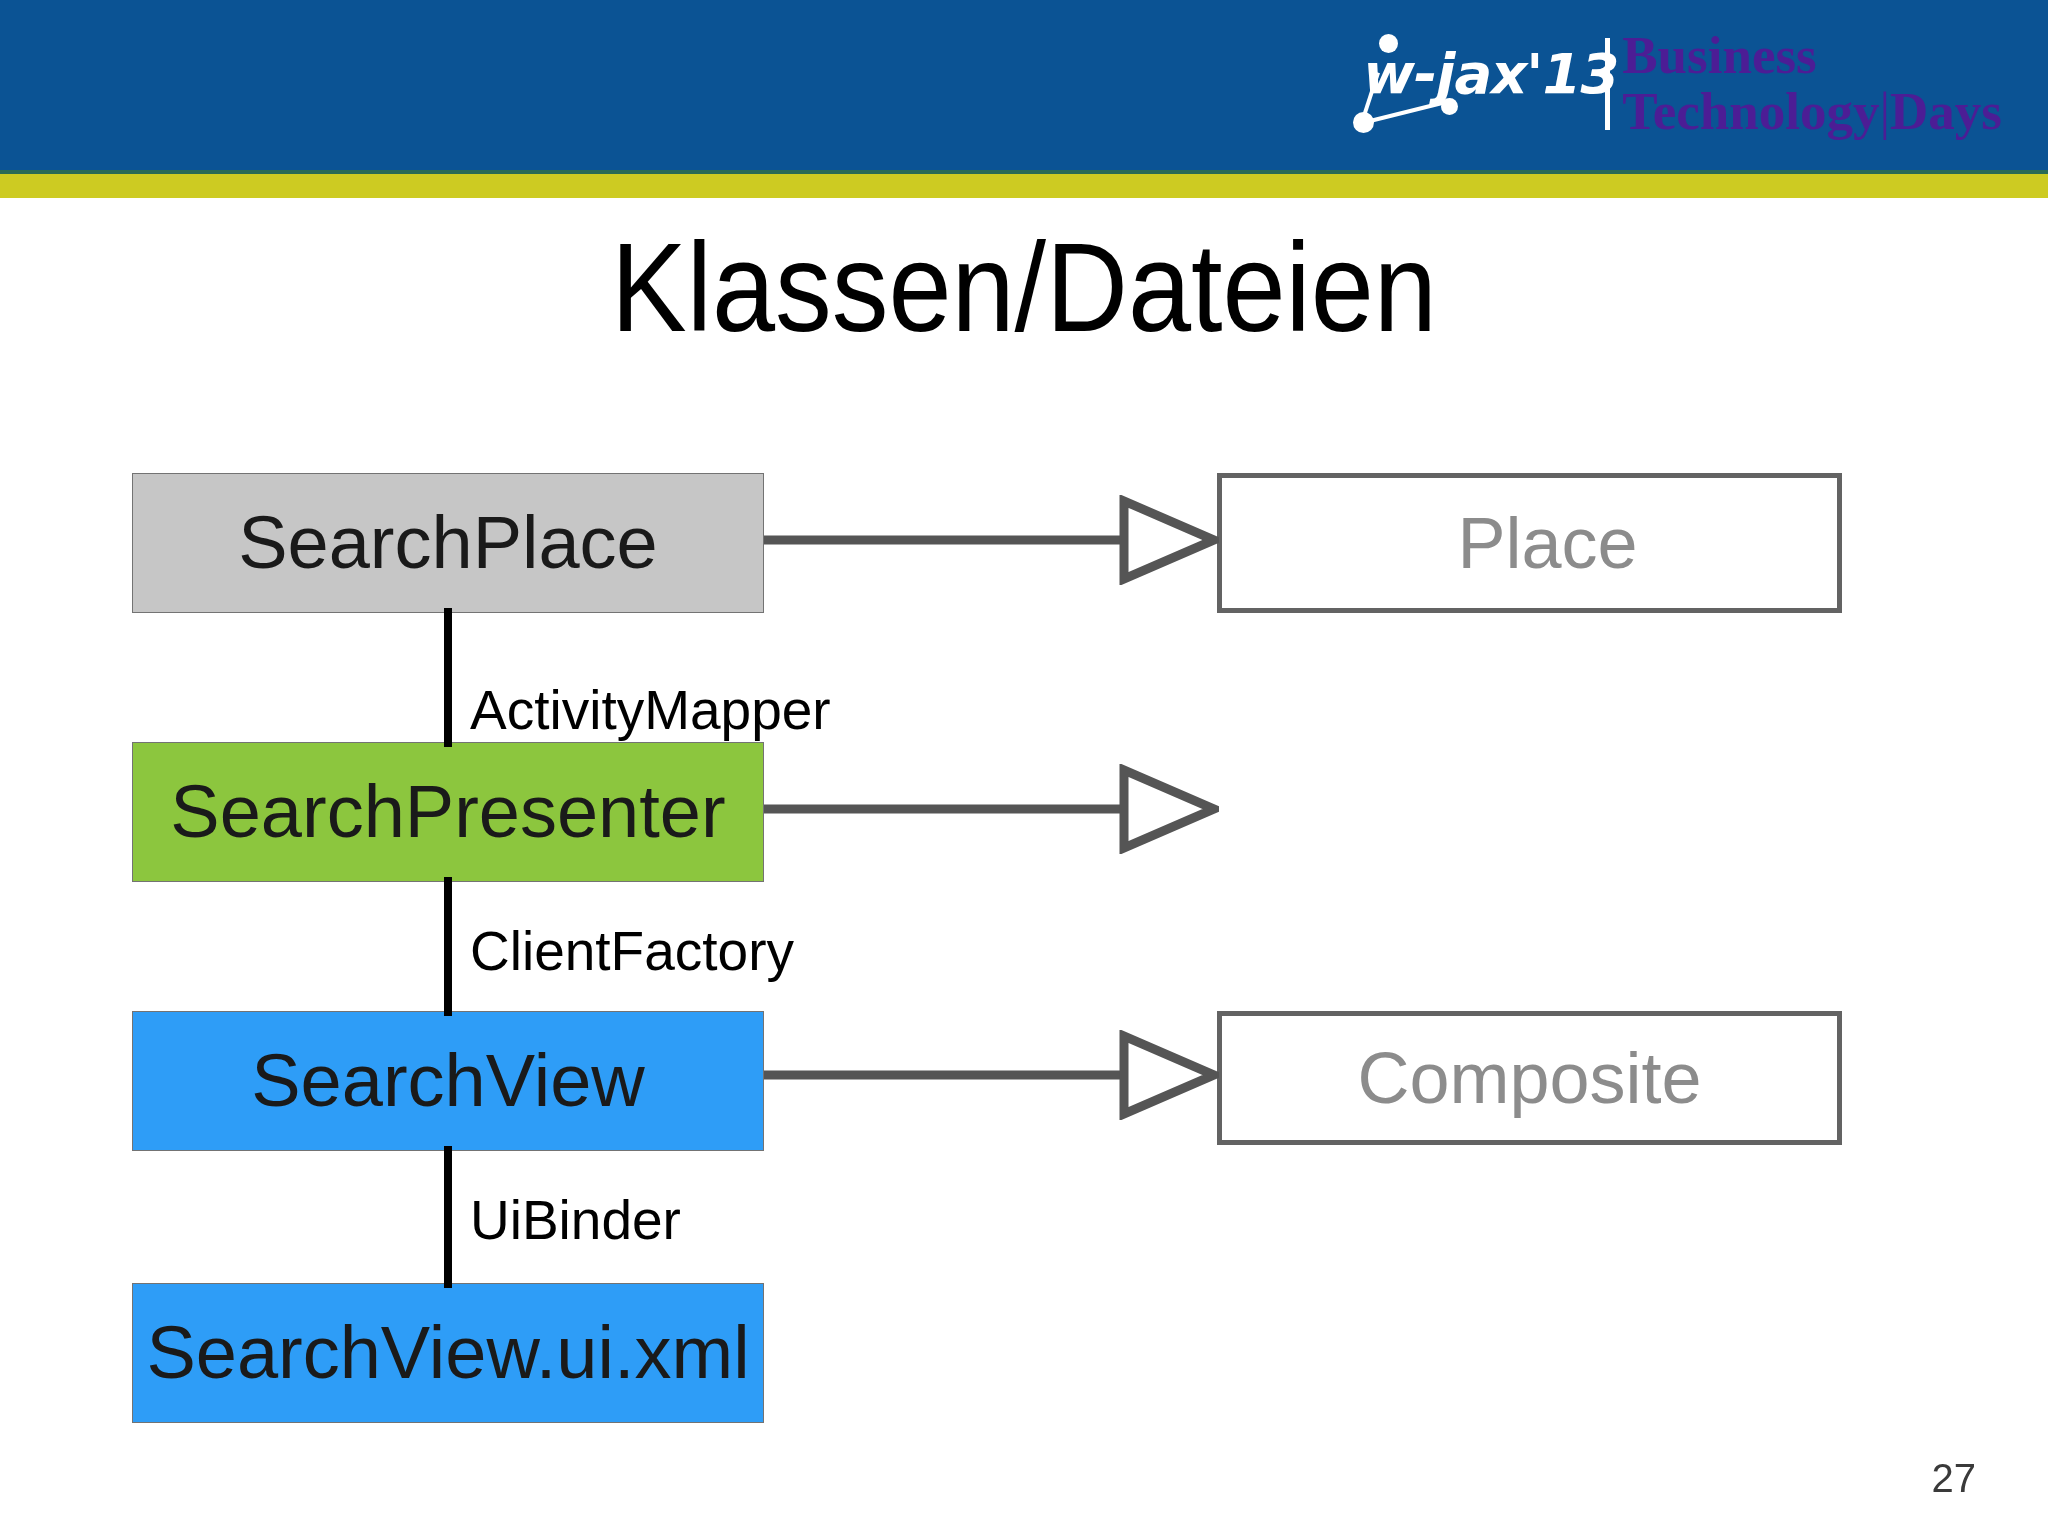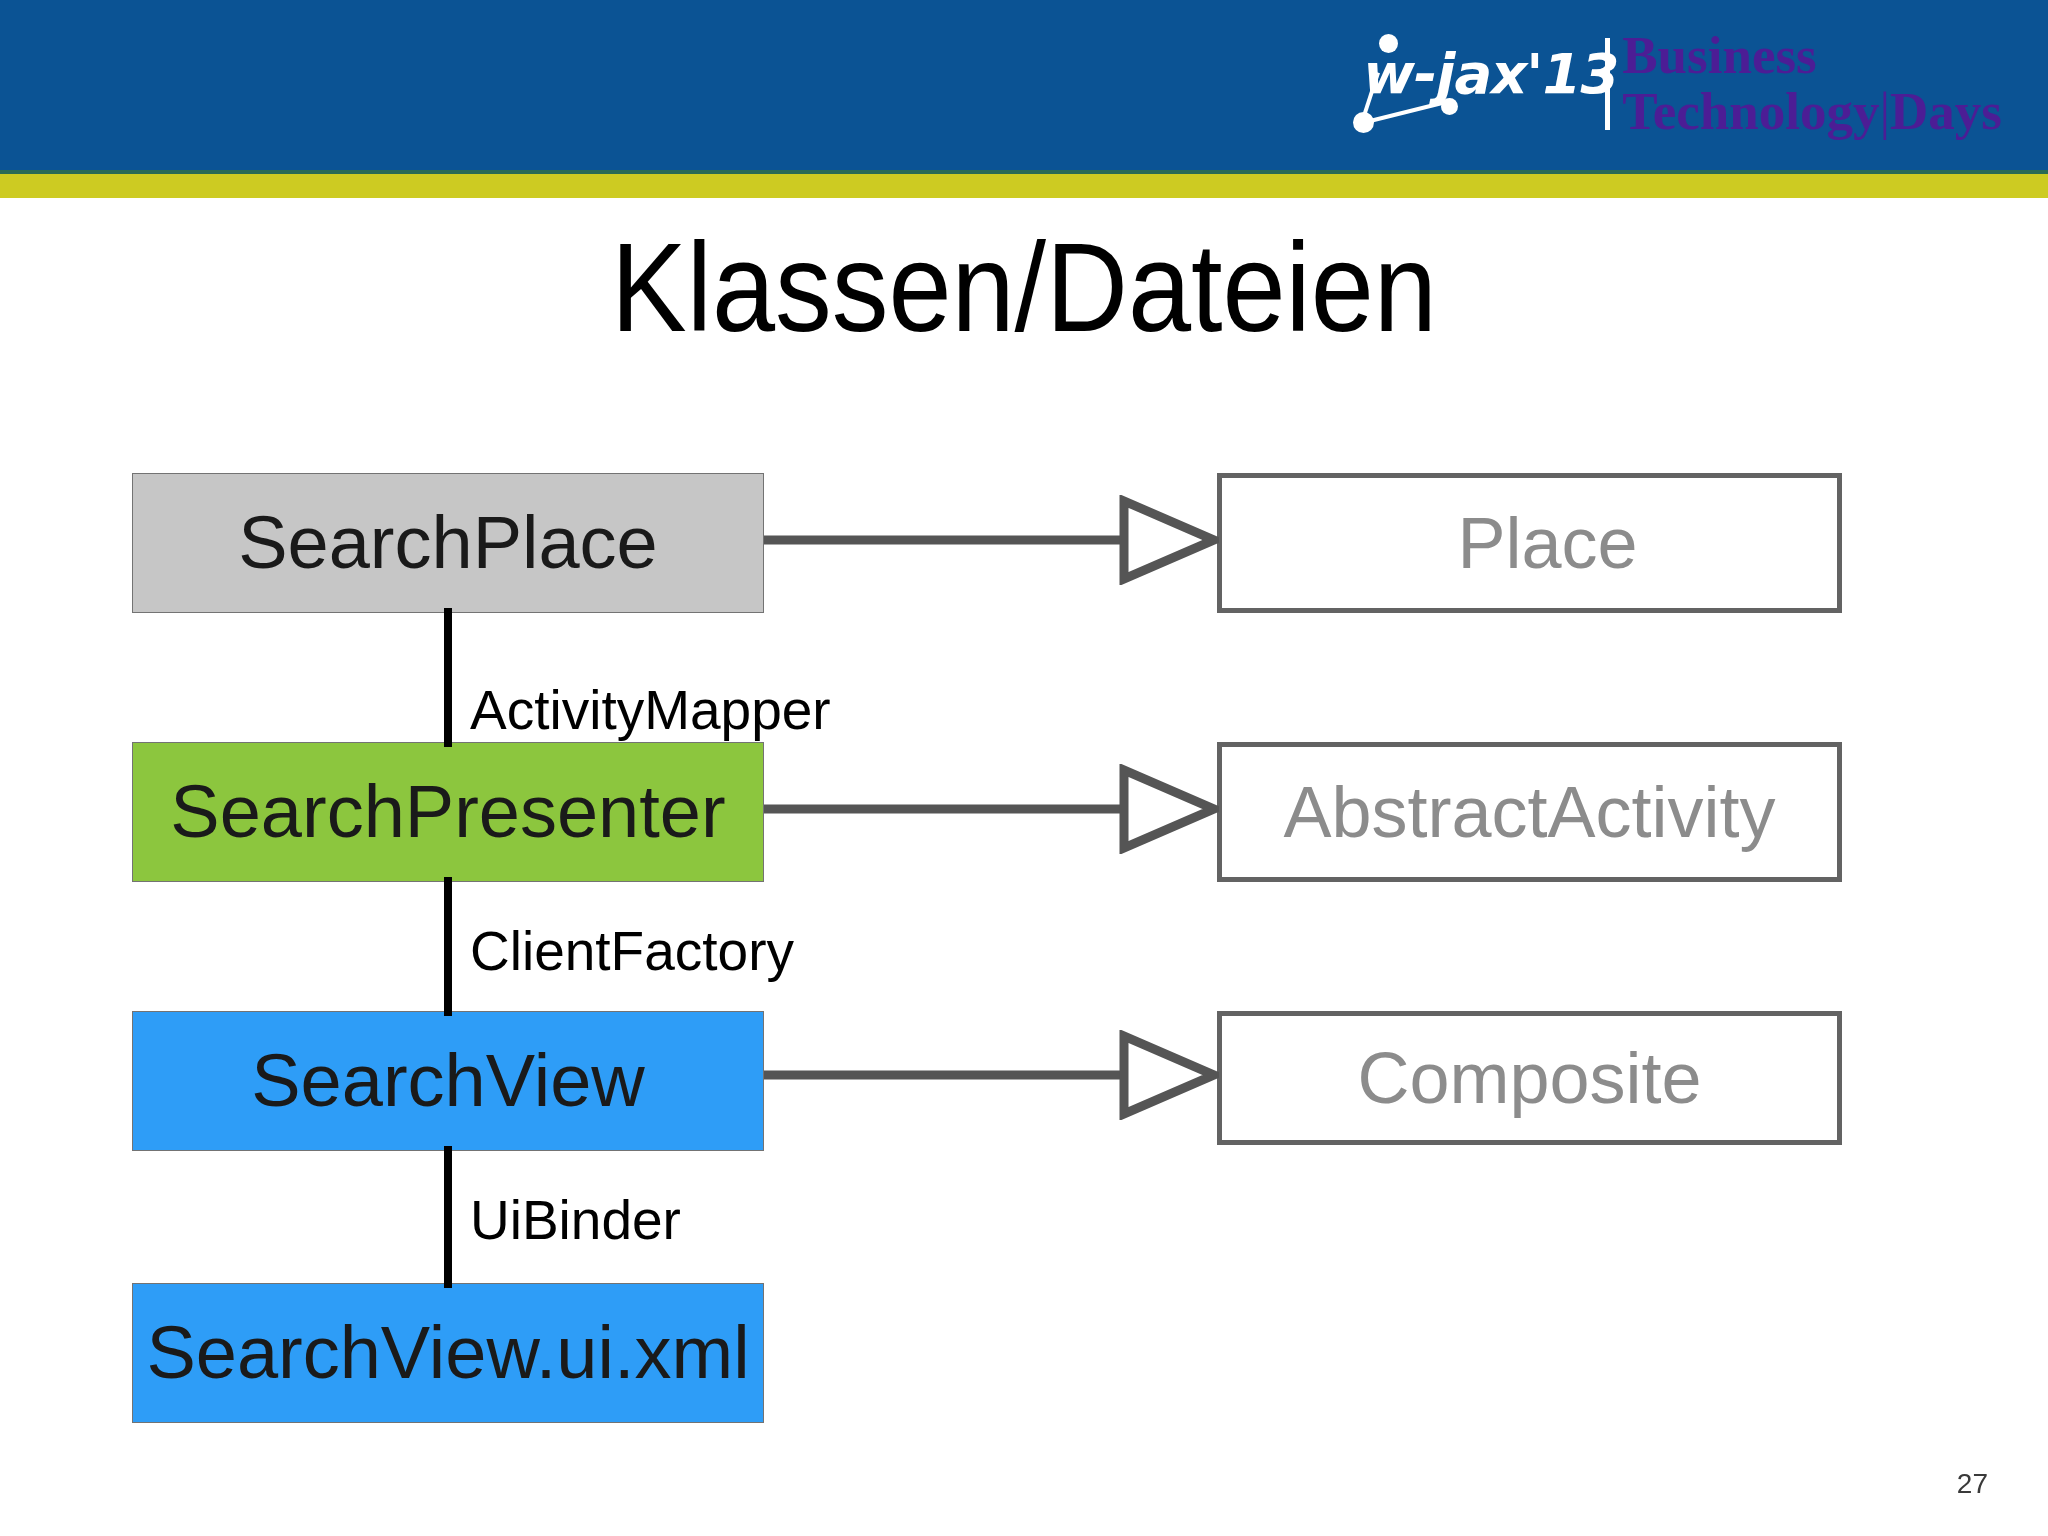--- a/index.html
+++ b/index.html
@@ -189,24 +189,24 @@
     width: 455px;
     height: 90px;
   }
   #arrow-1 { top: 495px; }
   #arrow-2 { top: 764px; }
   #arrow-3 { top: 1030px; }
 
   
   #page-number {
     position: absolute;
-    right: 60px;
+    right: 72px;
     bottom: 38px;
     font-family: "Liberation Sans", sans-serif;
-    font-size: 28px;
+    font-size: 40px;
     color: #3a3a3a;
     line-height: 1;
   }
 </style>
 </head>
 <body>
 
 <div id="slide">
 
   <div id="header-band"></div>
@@ -241,23 +241,20 @@
     </div>
     <div class="node-box solid" id="box-searchview">
       <span>SearchView</span>
     </div>
     <div class="node-box solid" id="box-searchviewuixml">
       <span>SearchView.ui.xml</span>
     </div>
 
     <div class="node-box outline" id="box-place">
       <span>Place</span>
-    </div>
-    <div class="node-box outline" id="box-abstractactivity">
-      <span>AbstractActivity</span>
     </div>
     <div class="node-box outline" id="box-composite">
       <span>Composite</span>
     </div>
 
     <div class="v-connector" id="vconn-1"></div>
     <div class="v-connector" id="vconn-2"></div>
     <div class="v-connector" id="vconn-3"></div>
 
     <div class="conn-label" id="label-activitymapper">ActivityMapper</div>

